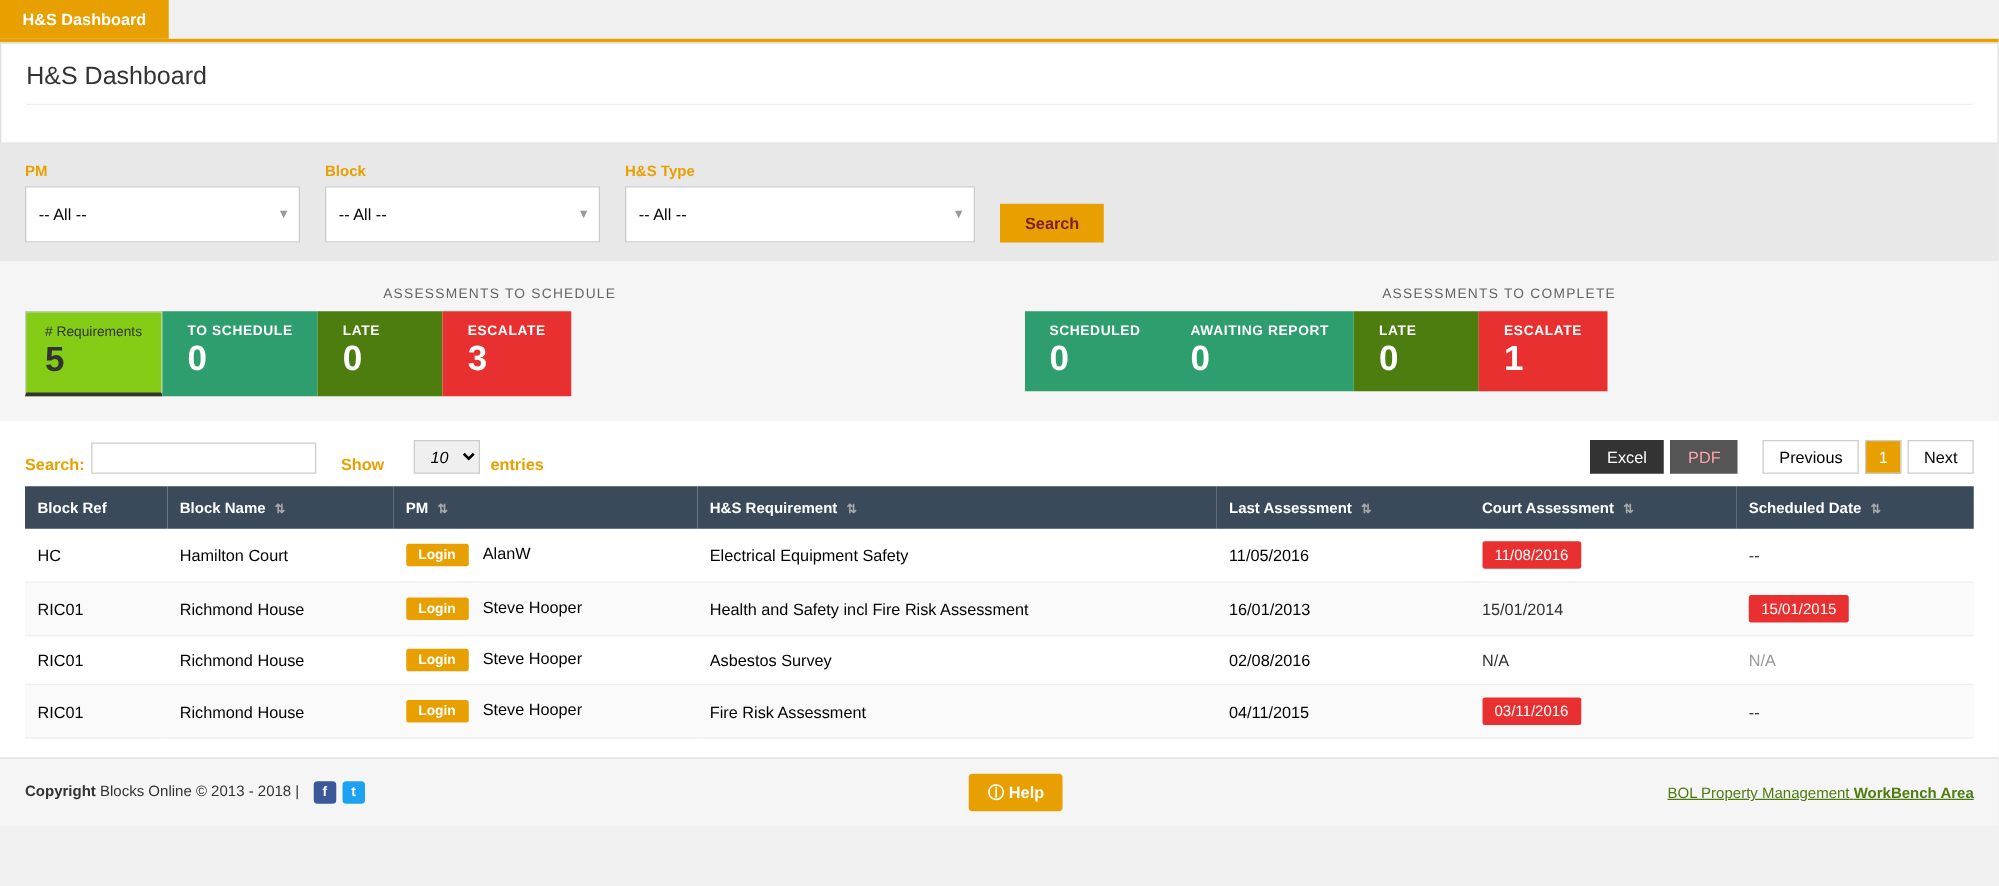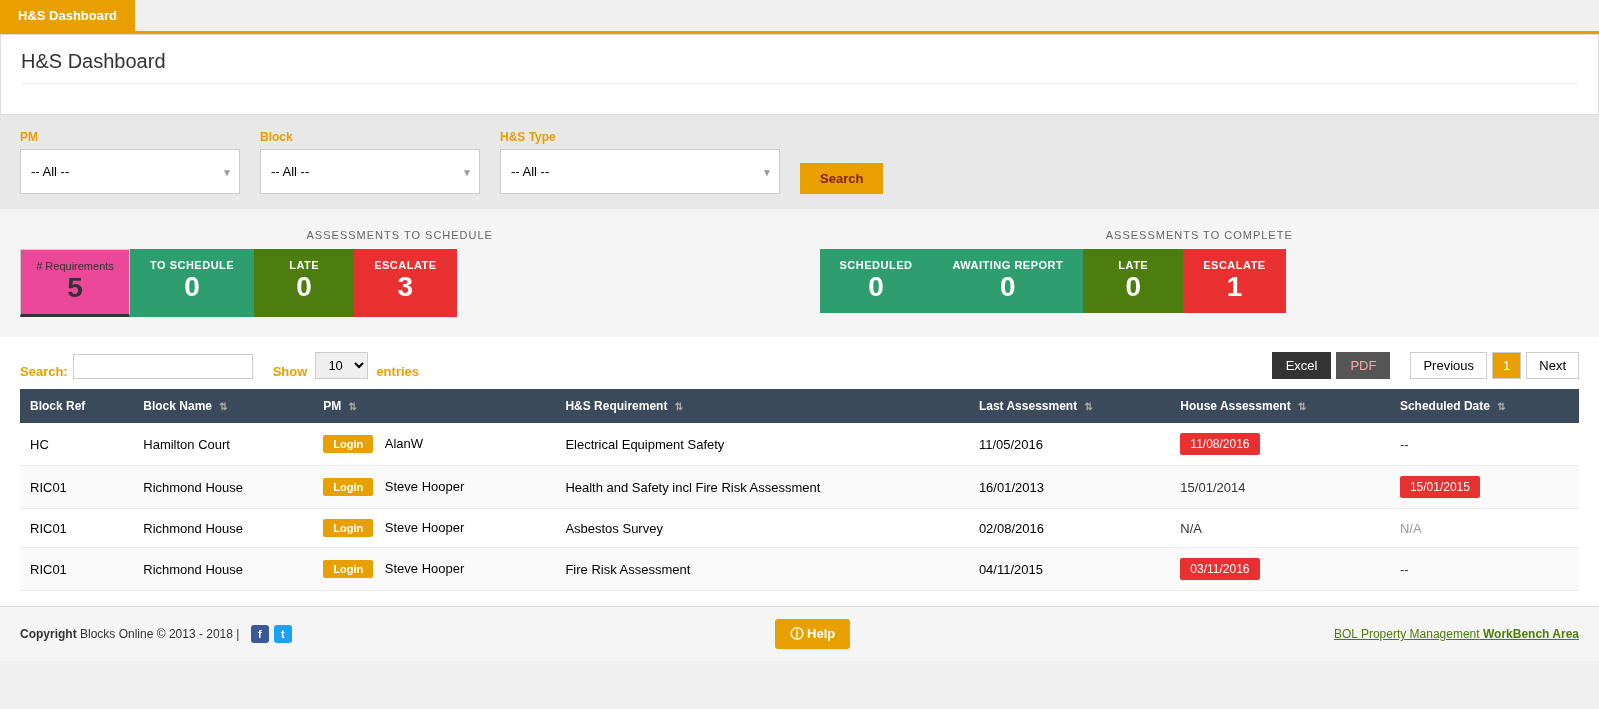--- a/index.html
+++ b/index.html
@@ -21,24 +21,24 @@
     .select-wrapper { position: relative; display: inline-block; }
     .select-wrapper::after { content: '▼'; position: absolute; right: 8px; top: 50%; transform: translateY(-50%); pointer-events: none; font-size: 10px; color: #999; }
     .search-btn { background: #e8a000; color: #7f1d1d; border: none; padding: 8px 20px; font-size: 13px; cursor: pointer; font-weight: bold; }
 
     
     .dashboard-section { padding: 20px; background: #f5f5f5; }
     .assessments-container { display: flex; gap: 40px; }
     .assessment-group { flex: 1; }
     .group-title { text-align: center; font-size: 11px; color: #666; margin-bottom: 8px; letter-spacing: 1px; }
     .cards-row { display: flex; gap: 0; }
-    .card-requirements { background: #ec4899; border: 1px solid #ccc; padding: 10px 15px; min-width: 110px; text-align: center; border-bottom: 3px solid #333; }
+    .card-requirements { background: #84cc16; border: 1px solid #ccc; padding: 10px 15px; min-width: 110px; text-align: left; border-bottom: 3px solid #333; }
     .card-requirements .card-label { font-size: 11px; color: #333; }
     .card-requirements .card-value { font-size: 28px; font-weight: bold; color: #333; }
-    .card { padding: 10px 20px; text-align: center; min-width: 100px; }
+    .card { padding: 10px 20px; min-width: 100px; }
     .card-green { background: #2e9e6e; color: white; }
     .card-orange { background: #4d7c0f; color: white; }
     .card-red { background: #e83030; color: white; }
     .card .card-label { font-size: 11px; letter-spacing: 0.5px; font-weight: bold; }
     .card .card-value { font-size: 28px; font-weight: bold; }
 
     
     .table-section { padding: 15px 20px; background: white; }
     .search-inline-label { color: #e8a000; font-weight: bold; }
     .search-inline-input { border: 1px solid #ccc; padding: 4px 8px; font-size: 13px; width: 180px; }
@@ -164,42 +164,42 @@
       </div>
     </div>
   </div>
 </div>
 
 <div class="table-section">
   <div class="table-controls-row">
     <span class="search-inline-label">Search:</span>
     <input type="text" class="search-inline-input" style="margin-left: 5px;">
     <span class="show-label">Show</span>
-    <select class="entries-select" style="margin-left:8px;">
+    <select class="entries-select" style="margin-left:24px;font-style:italic;">
       <option>10</option>
     </select>
     <span class="entries-label" style="margin-left:8px;">entries</span>
     <button class="btn-excel" style="margin-left:auto;">Excel</button>
     <button class="btn-pdf" style="margin-left:5px;">PDF</button>
     <div class="pagination" style="margin-left:20px;">
       <button class="pag-btn">Previous</button>
       <span class="pag-current">1</span>
       <button class="pag-btn">Next</button>
     </div>
   </div>
 
   <table class="data-table" style="margin-top:10px;">
     <thead>
       <tr>
         <th><span>Block Ref</span></th>
         <th><span>Block Name</span> <span class="sort-icon">⇅</span></th>
         <th><span>PM</span> <span class="sort-icon">⇅</span></th>
         <th><span>H&amp;S Requirement</span> <span class="sort-icon">⇅</span></th>
         <th><span>Last Assessment</span> <span class="sort-icon">⇅</span></th>
-        <th><span>House Assessment</span> <span class="sort-icon">⇅</span></th>
+        <th><span>Court Assessment</span> <span class="sort-icon">⇅</span></th>
         <th><span>Scheduled Date</span> <span class="sort-icon">⇅</span></th>
       </tr>
     </thead>
     <tbody id="table-body">
         <tr>
     <td>HC</td>
     <td>Hamilton Court</td>
     <td>
       <button class="login-btn">Login</button>
       <span style="margin-left:8px;">AlanW</span>

